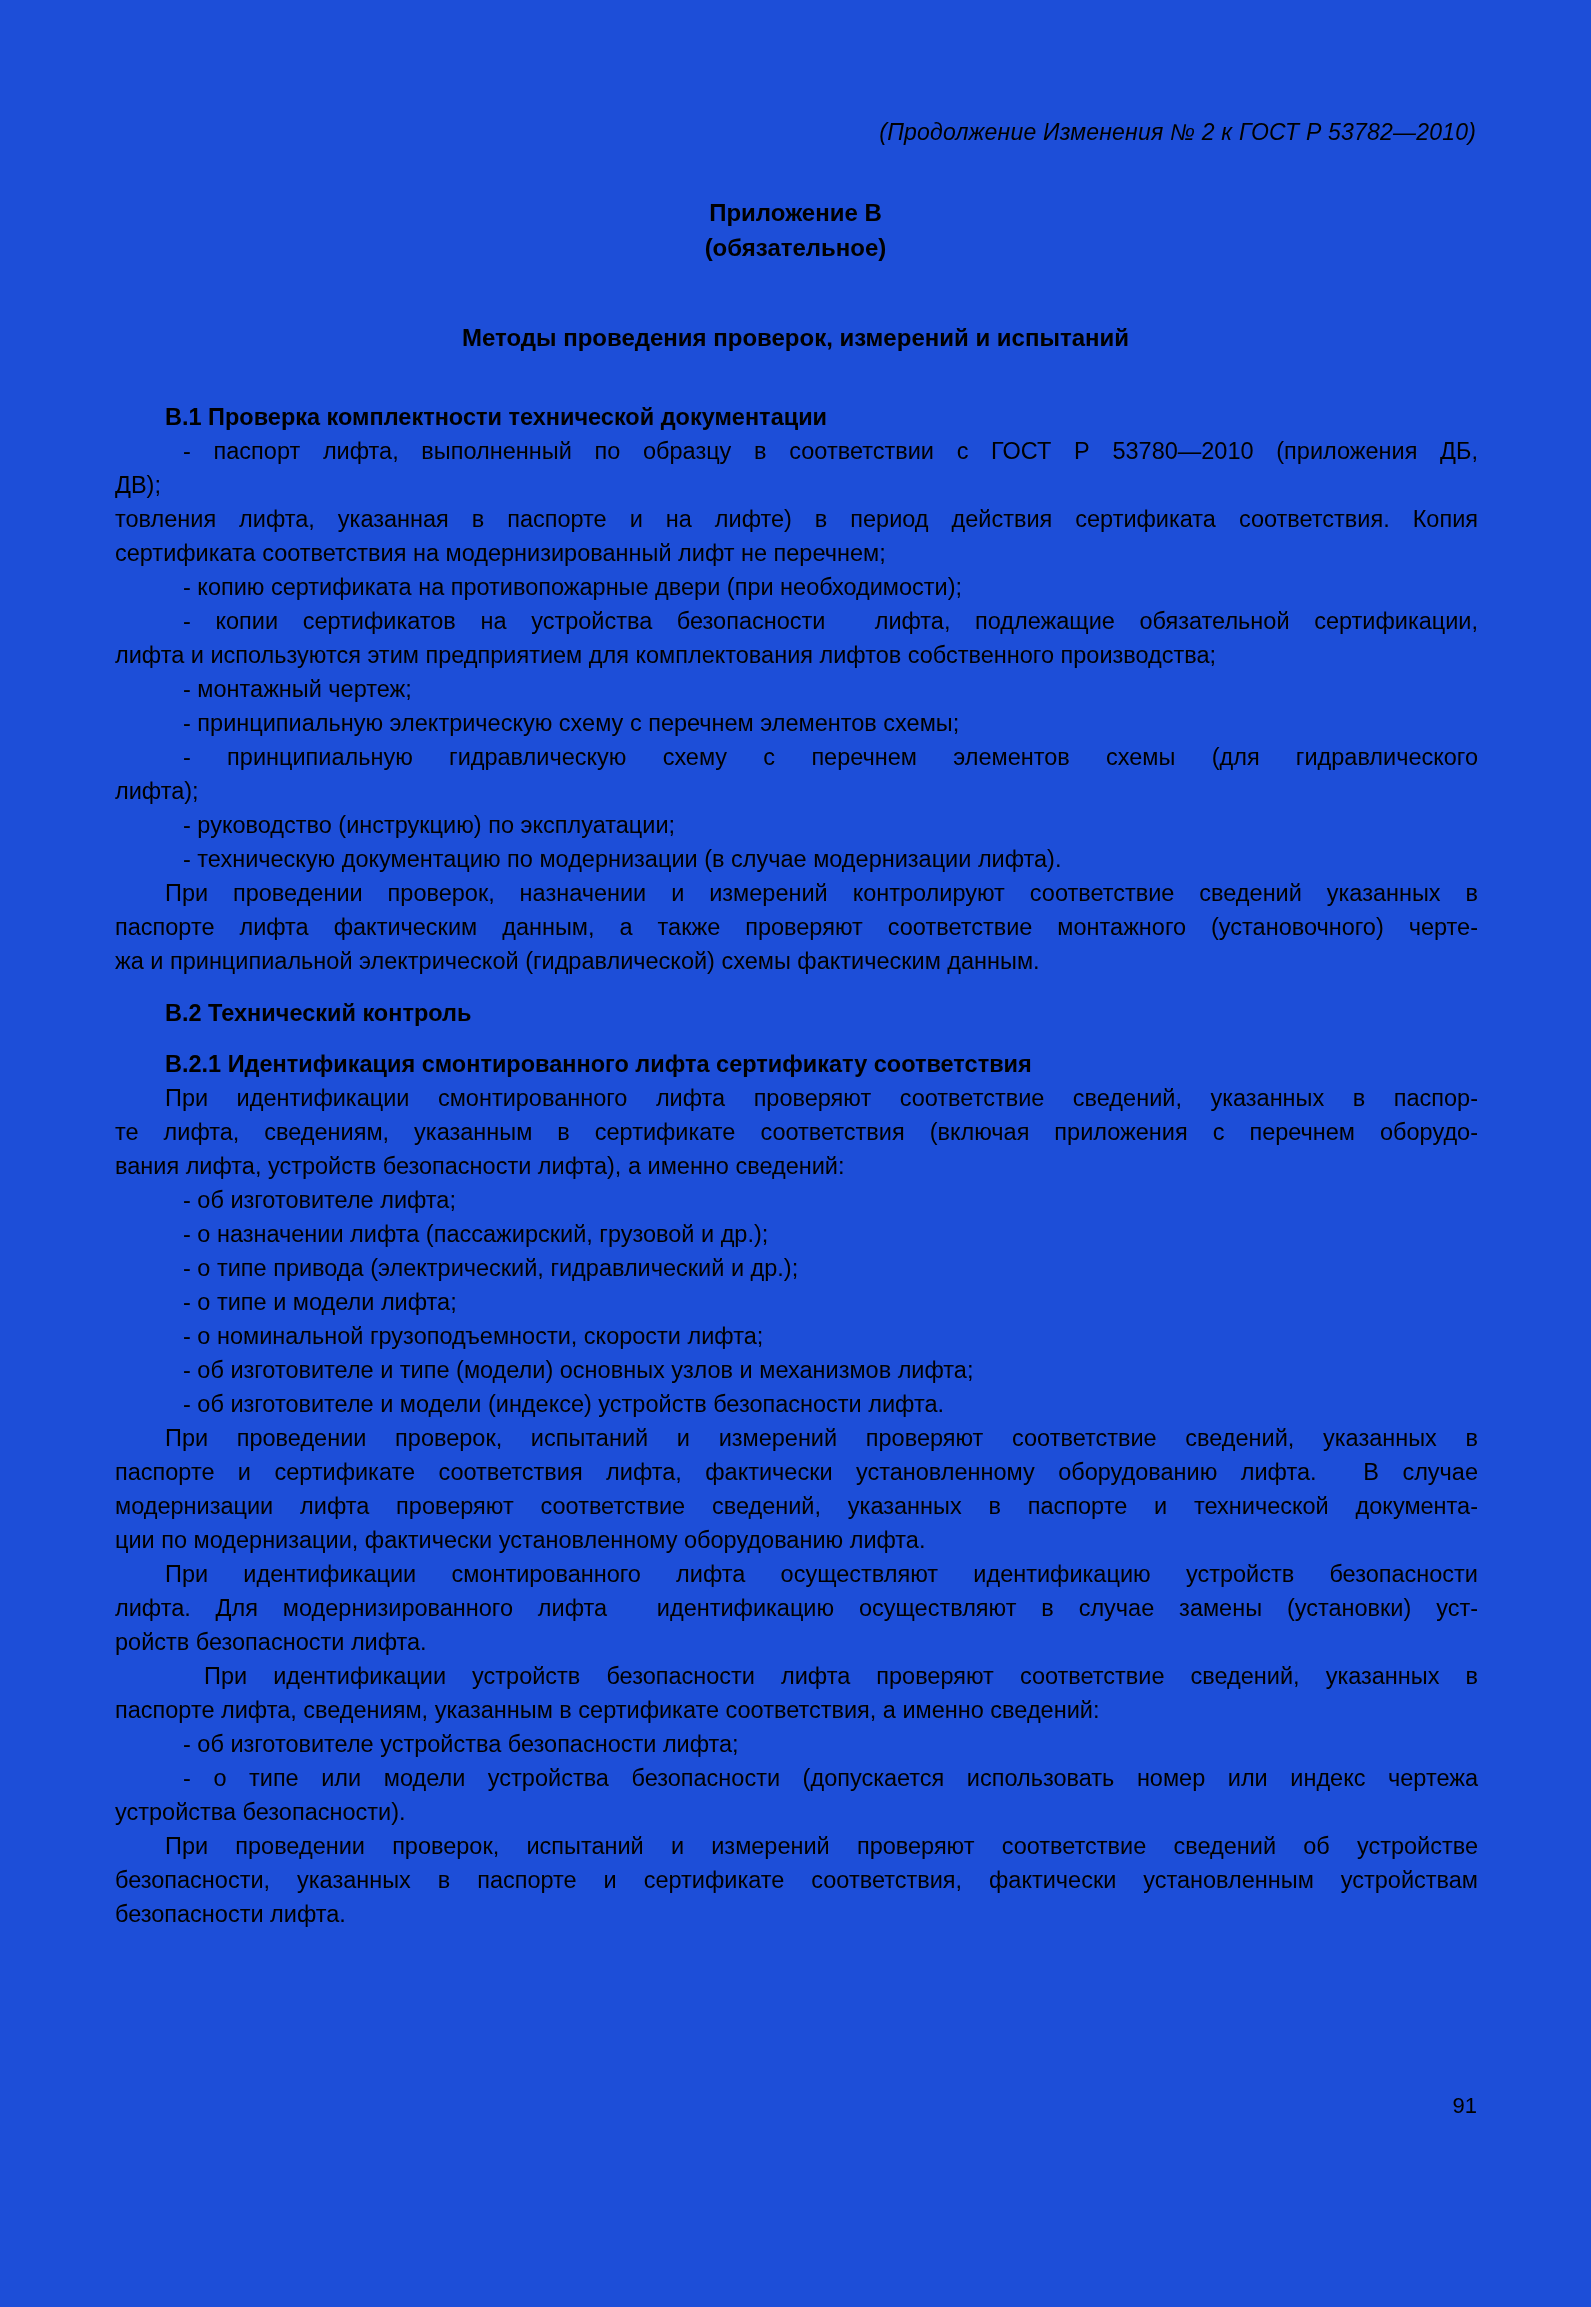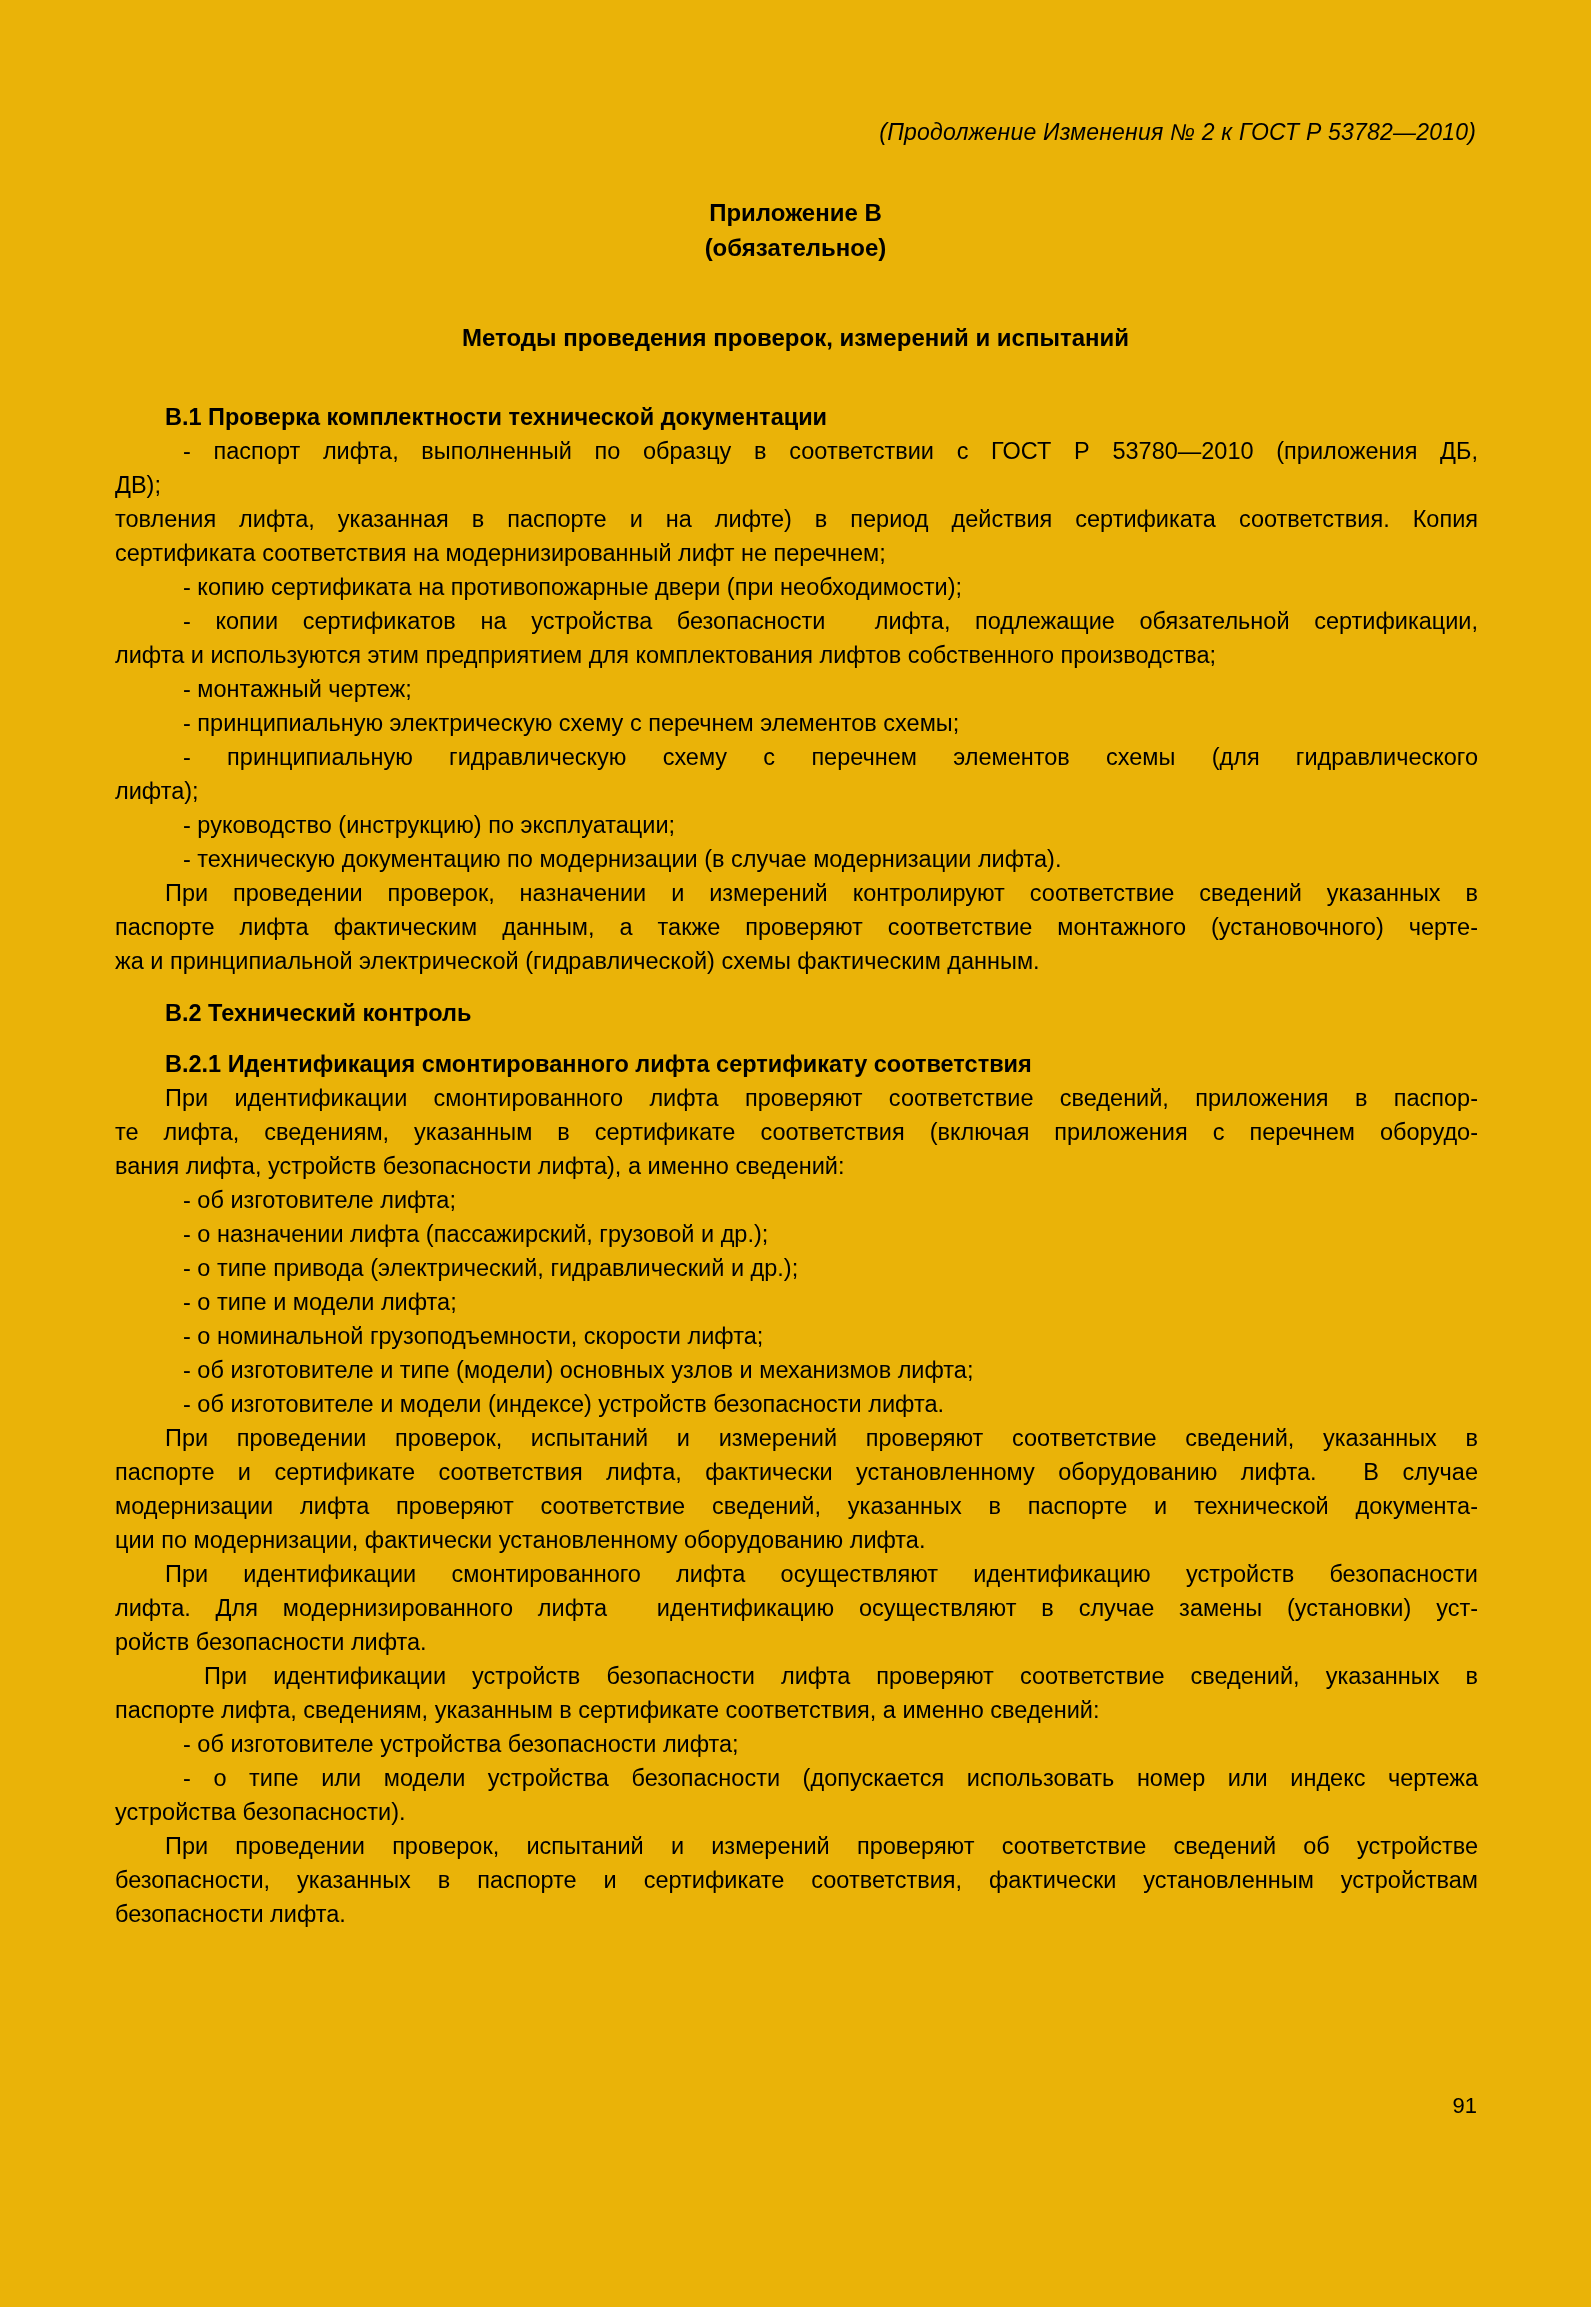--- a/index.html
+++ b/index.html
@@ -8,21 +8,21 @@
     background: #ffffff;
   }
   body {
     font-family: "Liberation Sans", sans-serif;
     color: #000000;
   }
   .page {
     position: relative;
     width: 1591px;
     height: 2307px;
-    background: #eab308;
+    background: #1d4ed8;
     box-sizing: border-box;
     overflow: hidden;
   }
 
   
   .running-header {
     position: absolute;
     left: 115px;
     top: 119px;
     width: 1361px;
@@ -166,21 +166,21 @@
       <span class="ln ind just">При проведении проверок, назначении и измерений контролируют соответствие сведений указанных в</span>
       <span class="ln just">паспорте лифта фактическим данным, а также проверяют соответствие монтажного (установочного) черте-</span>
       <span class="ln">жа и принципиальной электрической (гидравлической) схемы фактическим данным.</span>
     </div>
 
     <div class="h-sec spaced-before">В.2 Технический контроль</div>
 
     <div class="h-sec spaced-before">В.2.1 Идентификация смонтированного лифта сертификату соответствия</div>
 
     <div class="para">
-      <span class="ln ind just">При идентификации смонтированного лифта проверяют соответствие сведений, приложения в паспор-</span>
+      <span class="ln ind just">При идентификации смонтированного лифта проверяют соответствие сведений, указанных в паспор-</span>
       <span class="ln just">те лифта, сведениям, указанным в сертификате соответствия (включая приложения с перечнем оборудо-</span>
       <span class="ln">вания лифта, устройств безопасности лифта), а именно сведений:</span>
     </div>
 
     <div class="para">
       <span class="ln dash">- об изготовителе лифта;</span>
     </div>
     <div class="para">
       <span class="ln dash">- о назначении лифта (пассажирский, грузовой и др.);</span>
     </div>

